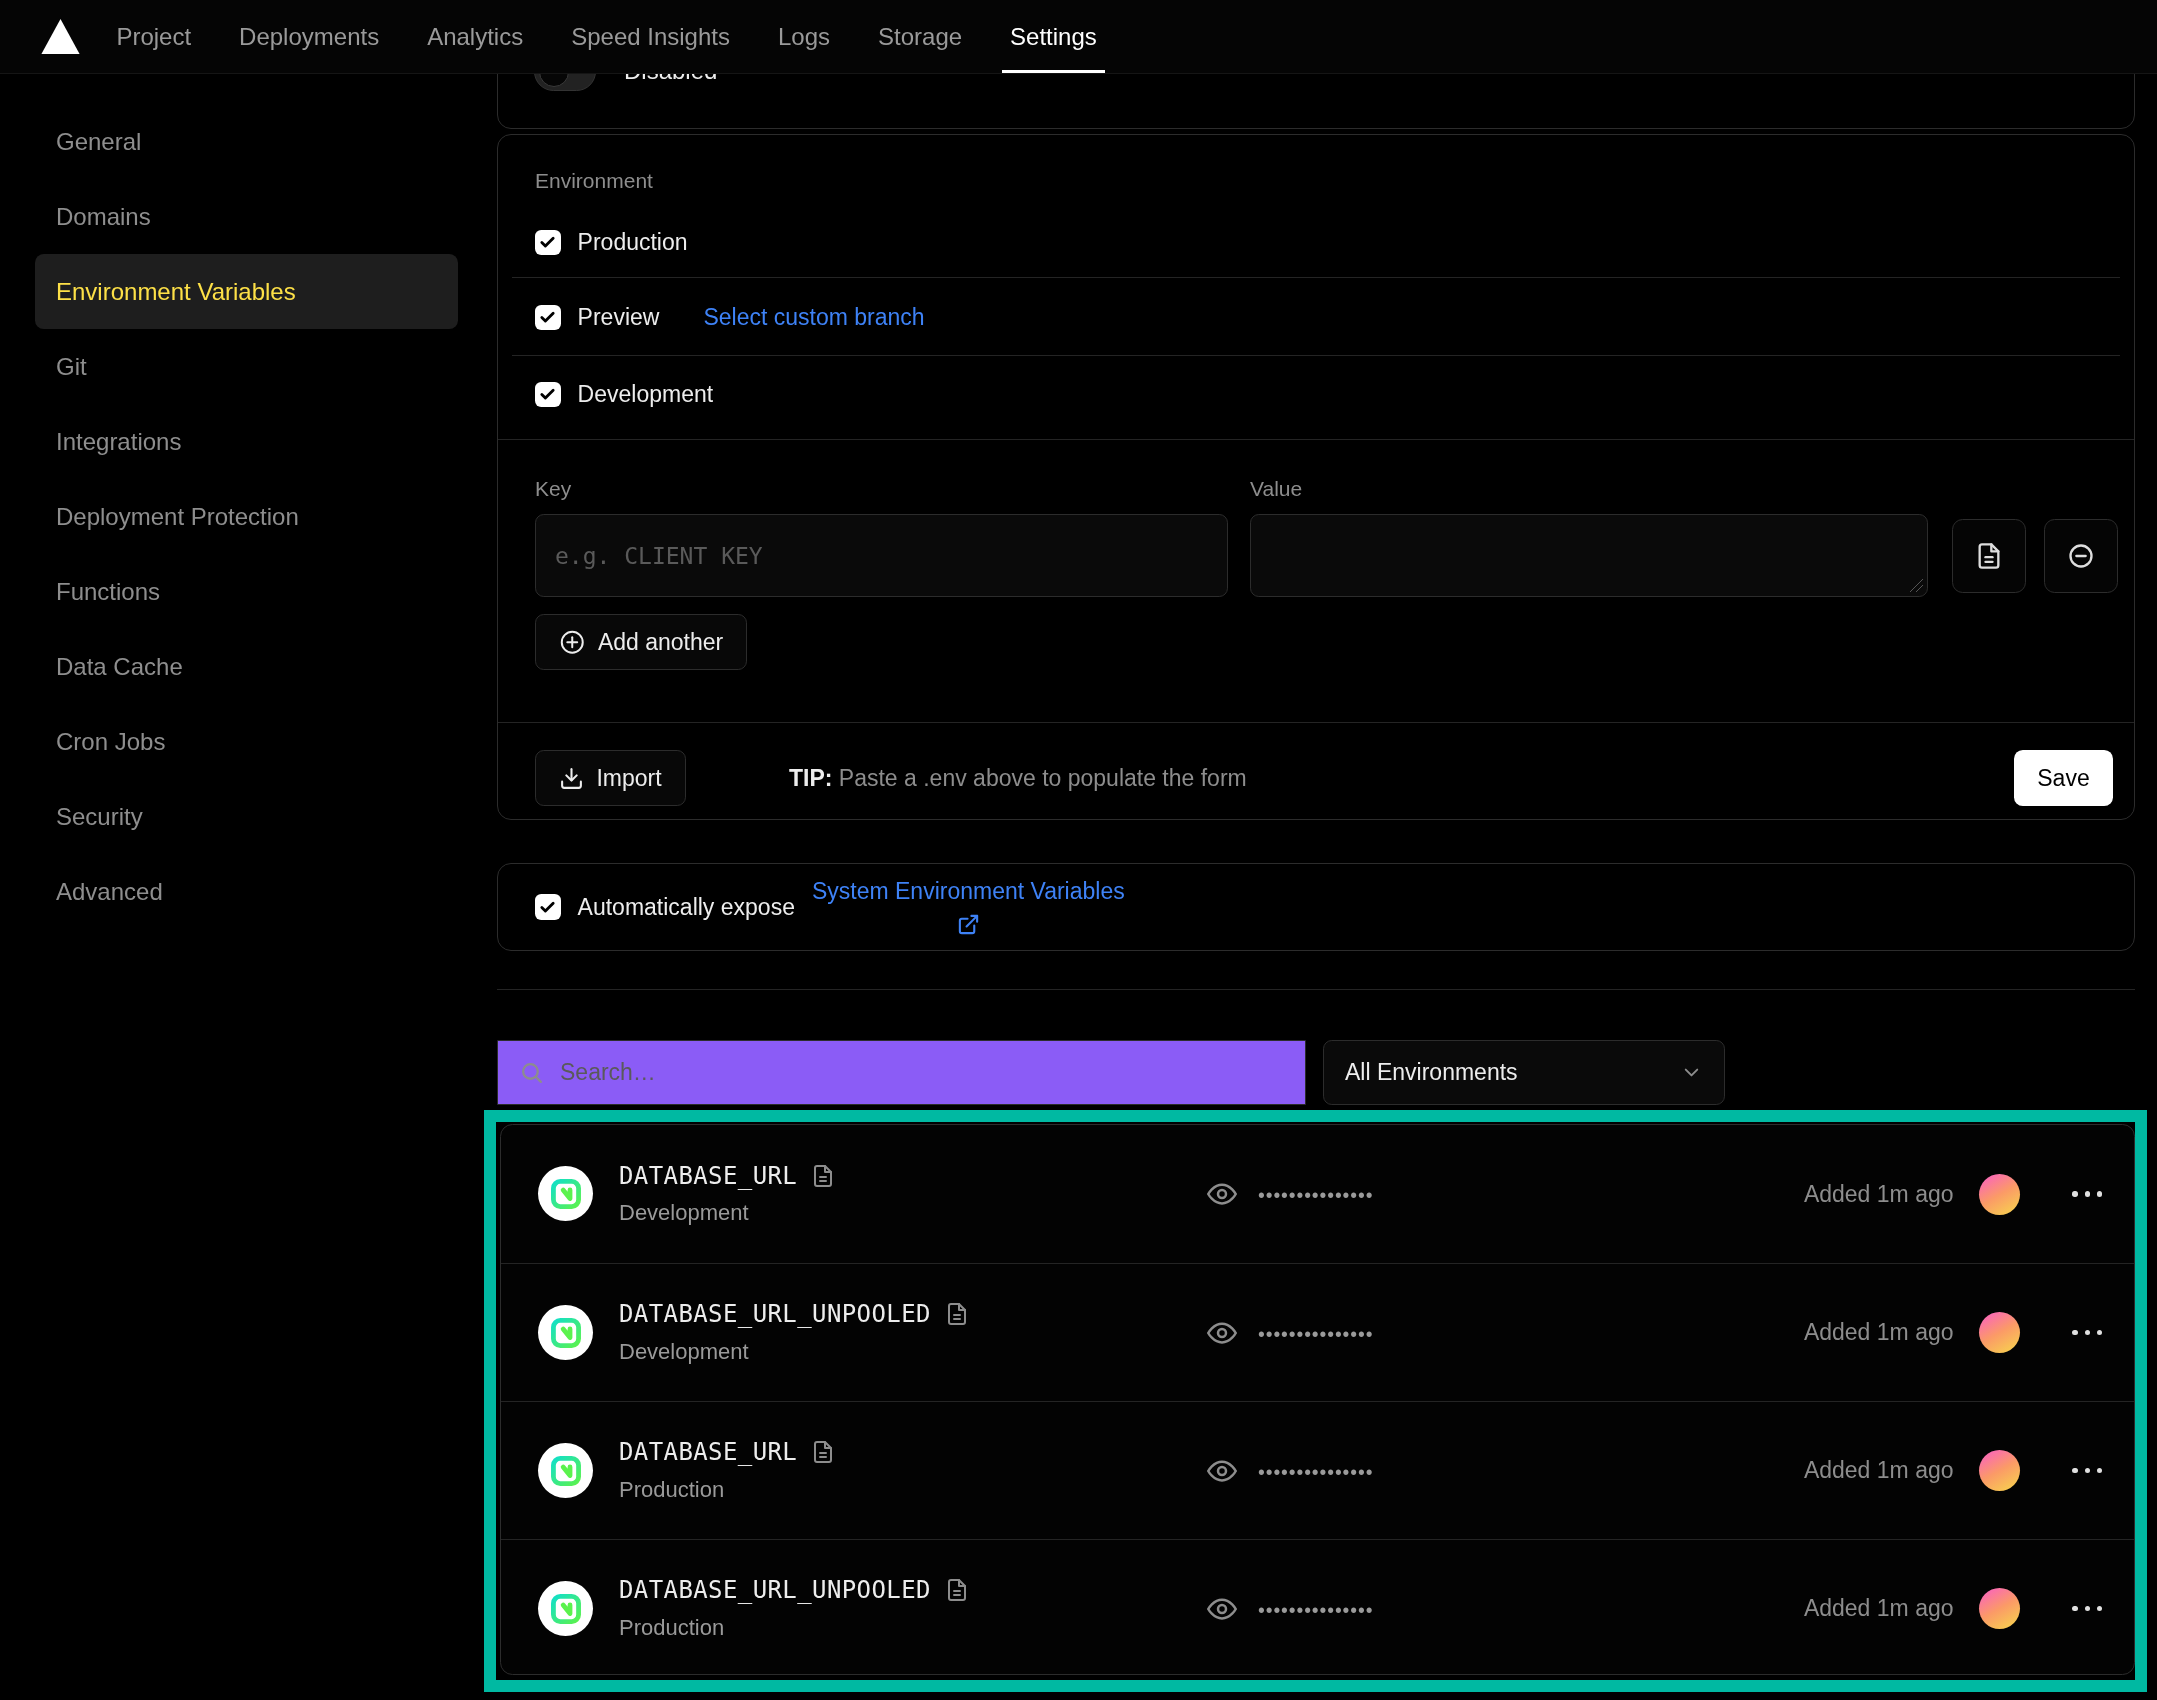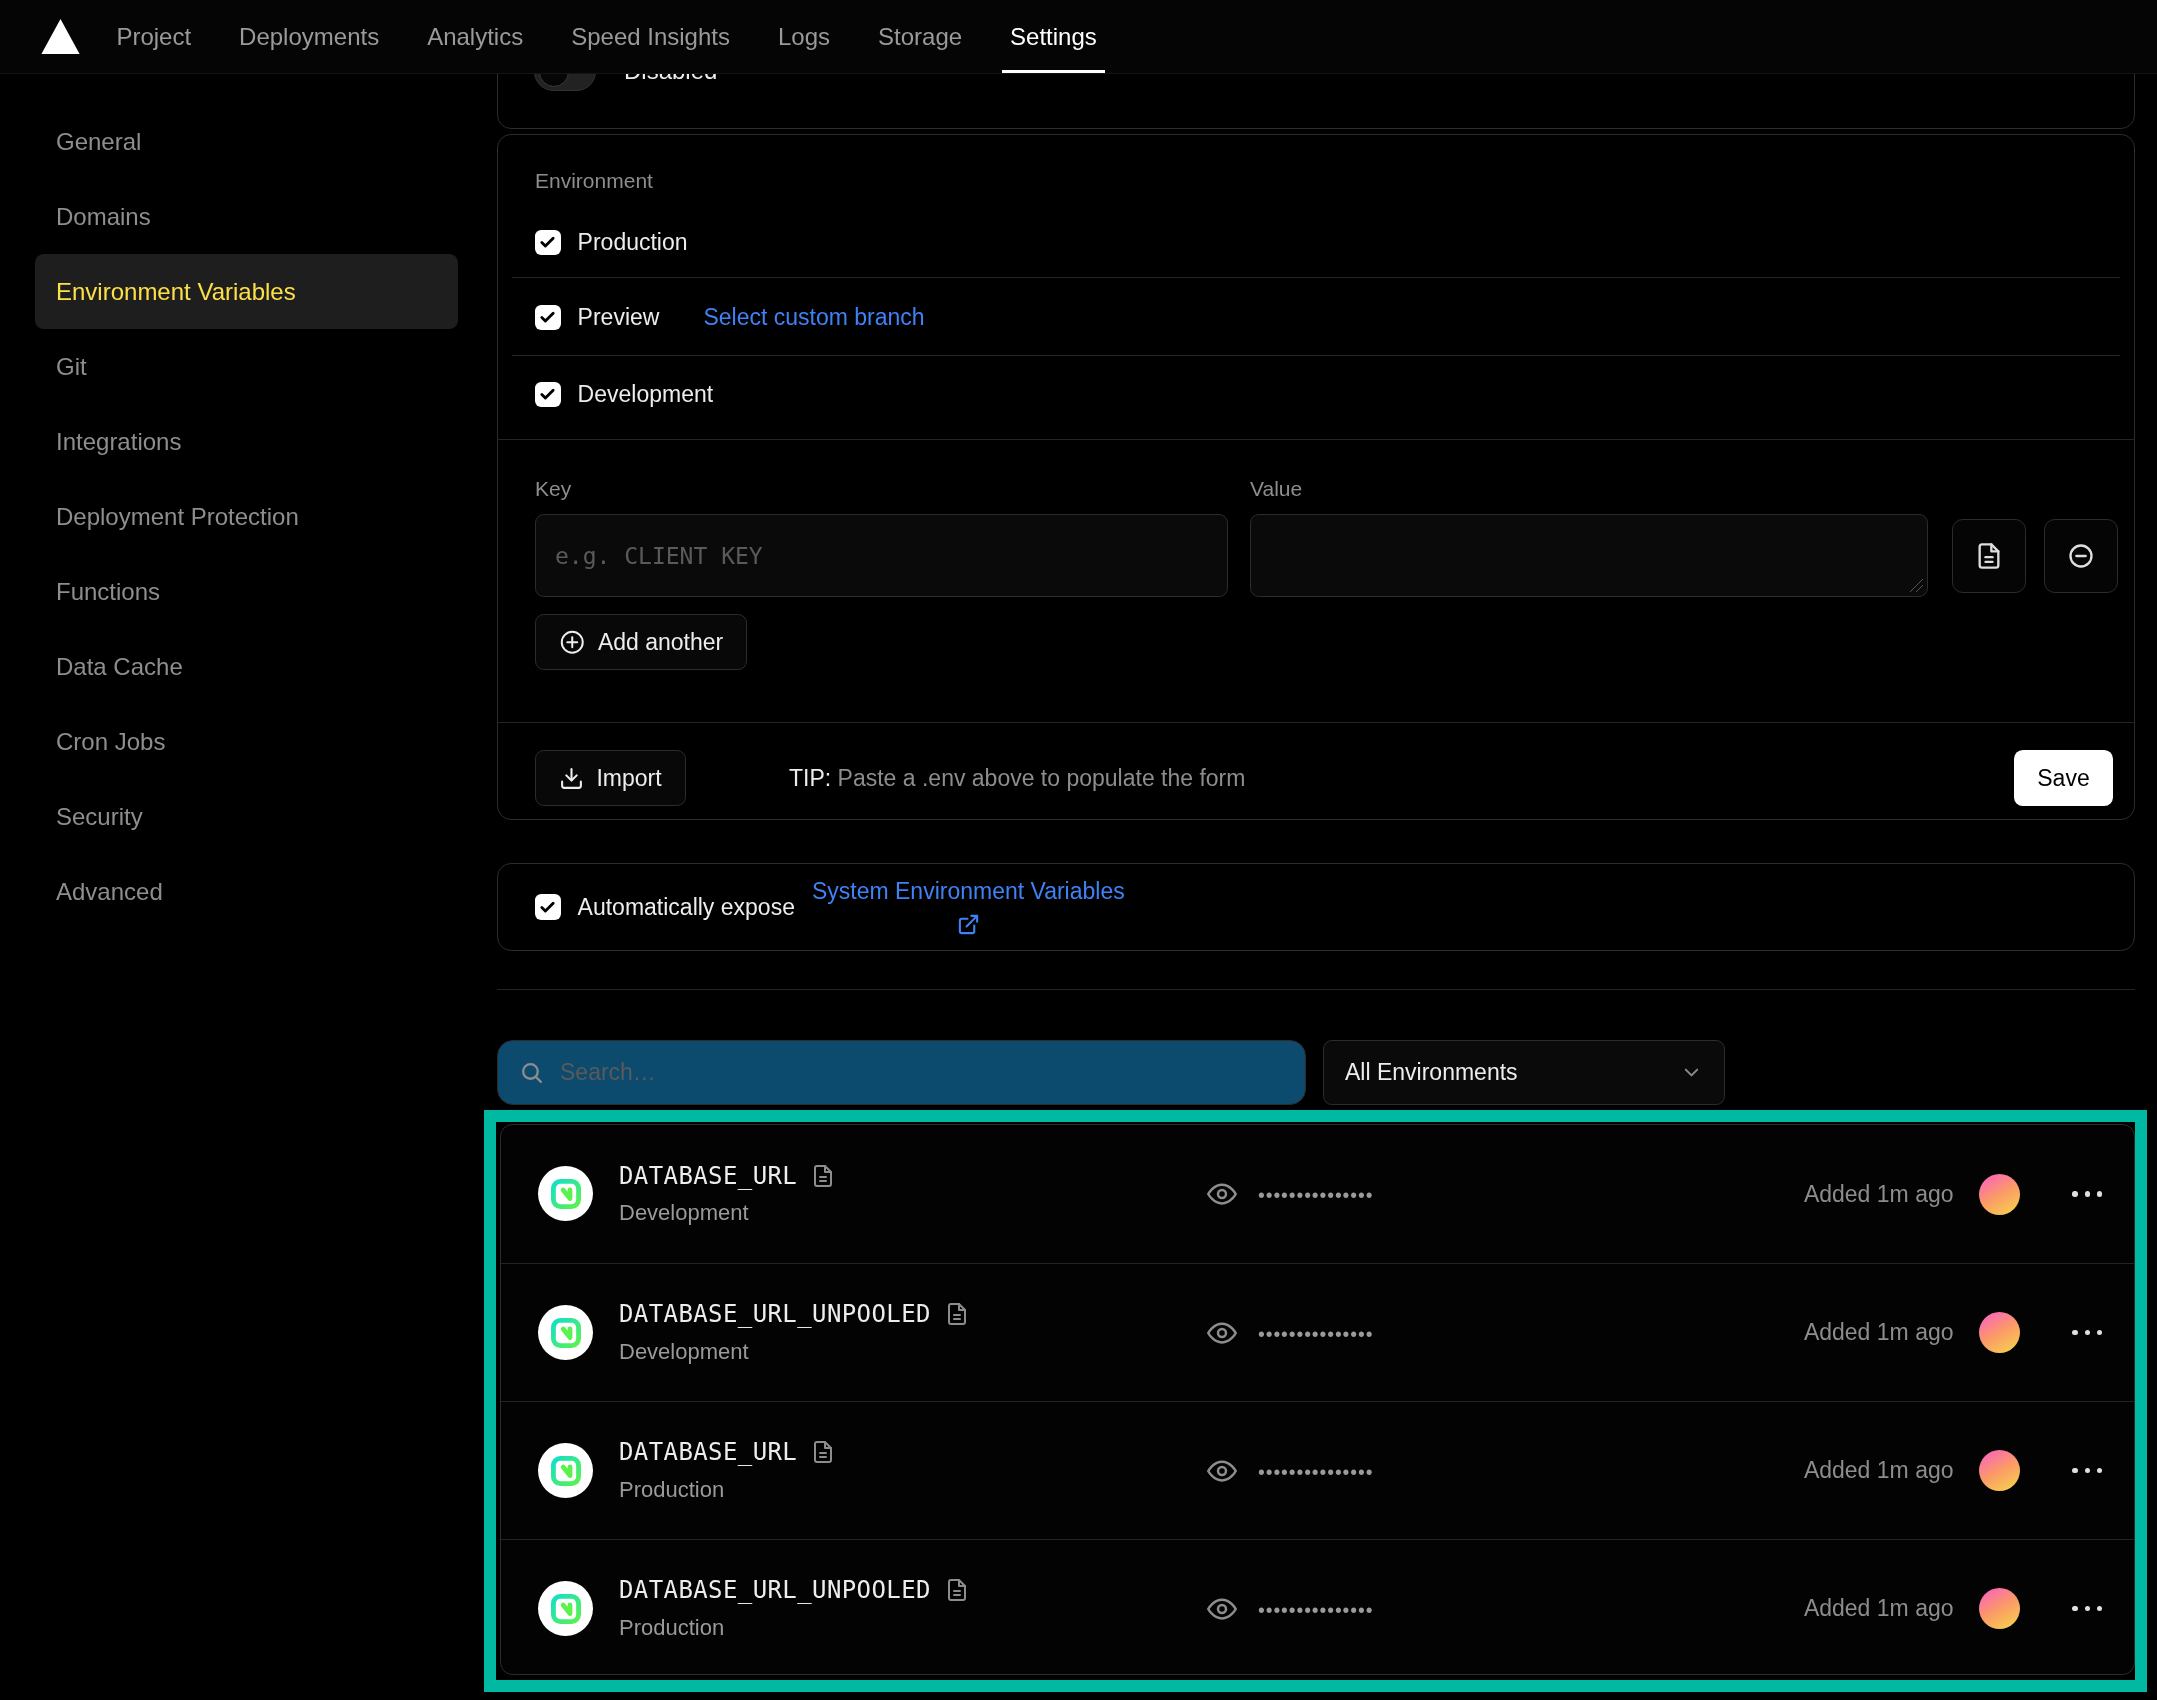--- a/index.html
+++ b/index.html
@@ -64,37 +64,37 @@
   .icon-btn { position:absolute; top:384px; width:74px; height:74px; background:#050505;
               border:0.9px solid #2c2c2c; border-radius:10.6px; display:flex; align-items:center;
               justify-content:center; color:#dedede; cursor:pointer; }
   .icon-btn svg { width:28px; height:28px; }
   .btn { display:inline-flex; align-items:center; gap:12.4px; height:56px; padding:0 23px;
          background:#080808; border:0.9px solid #2c2c2c; border-radius:8.8px; color:#ededed;
          font-size:23px; cursor:pointer; }
   .add-btn { position:absolute; left:37px; top:479px; }
   .import-btn { position:absolute; left:37px; top:615px; }
   .tip { position:absolute; left:291px; top:630px; font-size:23px; color:#8d8d8d; }
-  .tip b { color:#ededed; font-weight:400; }
+  .tip b { color:#ededed; font-weight:700; }
   .save-btn { position:absolute; right:21px; top:615px; width:99px; height:56px; background:#fff;
               color:#000; border:none; border-radius:8.8px; font-size:23px; font-weight:500;
               display:flex; align-items:center; justify-content:center; cursor:pointer;
               font-family:"Liberation Sans", sans-serif; }
 
   
   .expose-row { display:flex; align-items:center; height:100%; padding-left:37px; gap:17px; }
   .expose-text { font-size:23px; color:#ededed; }
   .expose-link { font-size:23px; display:inline-flex; align-items:center; gap:8.8px; cursor:pointer;flex-direction:column; }
   .expose-link svg { width:23px; height:23px; }
 
   .hr { position:absolute; left:497px; top:989px; width:1638px; height:0.9px; background:#242424; }
 
   
   .search-box { position:absolute; left:497px; top:1040px; width:809px; height:65px;
-                background:#0c4a6e; border:0.9px solid #2c2c2c; border-radius:16px;
+                background:#8b5cf6; border:0.9px solid #2c2c2c; border-radius:1px;
                 display:flex; align-items:center; padding:0 21px; gap:16px; }
   .search-box svg { width:25px; height:25px; color:#8d8d8d; flex:0 0 auto; }
   .search-input { flex:1; background:transparent; border:none; outline:none; color:#ededed;
                   font-size:23px; font-family:"Liberation Sans", sans-serif; }
   .search-input::placeholder { color:#5a5a5a; }
   .dropdown { position:absolute; top:1040px; height:65px; background:#0a0a0a;
               border:0.9px solid #2c2c2c; border-radius:8.8px; display:flex; align-items:center;
               padding:0 21px; font-size:23px; color:#ededed; cursor:pointer; }
   .dd-env  { left:1323px; width:402px; }
   .dd-sort { left:1743px; width:392px; }

